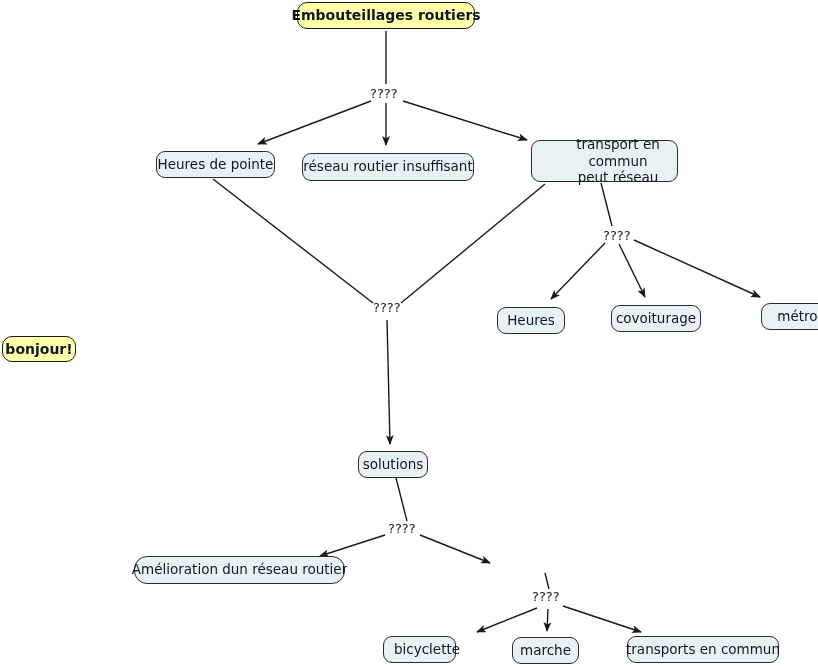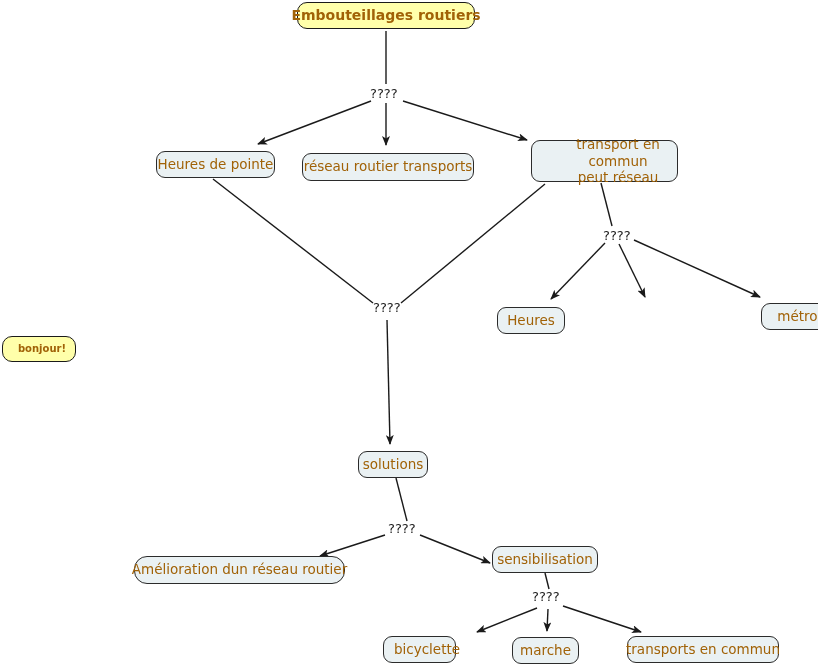--- a/index.html
+++ b/index.html
@@ -33,40 +33,39 @@
   .node {
     position: absolute;
     box-sizing: border-box;
     display: flex;
     align-items: center;
     justify-content: center;
     text-align: center;
     border: 1px solid #2b2b2b;
     border-radius: 9px;
     background: #eaf1f3;
-    color: #a16207;
+    color: #0f172a;
     font-size: 13.5px;
     line-height: 1.15;
     padding: 3px 9px;
     white-space: nowrap;
   }
   .node.root {
     background: #ffffaa;
     font-weight: bold;
     border-radius: 10px;
     border: 1px solid #1a1a1a;
     font-size: 14px;
   }
   .node.note {
     background: #ffffaa;
     font-weight: bold;
     border-radius: 10px;
     border: 1px solid #1a1a1a;
-    font-size: 10px;
-    justify-content: flex-end;
+    font-size: 14px;
   }
   .node.two-line {
     white-space: normal;
     line-height: 1.25;
   }
   .edge-label {
     position: absolute;
     font-size: 13px;
     color: #1a1a1a;
     background: transparent;
@@ -125,48 +124,48 @@
 
   <div class="node note" style="left:2px; top:336px; width:74px; height:26px;">
     <span>bonjour!</span>
   </div>
 
   <div class="node" style="left:156px; top:151px; width:119px; height:27px;">
     <span>Heures de pointe</span>
   </div>
 
   <div class="node" style="left:302px; top:153px; width:172px; height:28px;">
-    <span>réseau routier transports</span>
+    <span>réseau routier insuffisant</span>
   </div>
 
   <div class="node two-line" style="left:531px; top:140px; width:147px; height:42px; flex-direction:column;padding-left:36px;">
     <span>transport en commun</span>
     <span>peut réseau</span>
   </div>
 
   <div class="node" style="left:497px; top:307px; width:68px; height:27px;">
     <span>Heures</span>
   </div>
 
+  <div class="node" style="left:611px; top:305px; width:90px; height:27px;">
+    <span>covoiturage</span>
+  </div>
 
   <div class="node" style="left:761px; top:303px; width:73px; height:27px;">
     <span>métro</span>
   </div>
 
   <div class="node" style="left:358px; top:451px; width:70px; height:27px;">
     <span>solutions</span>
   </div>
 
   <div class="node" style="left:134px; top:556px; width:211px; height:28px;border-radius:13px;">
     <span>Amélioration dun réseau routier</span>
   </div>
 
-  <div class="node" style="left:492px; top:546px; width:106px; height:27px;">
-    <span>sensibilisation</span>
-  </div>
 
   <div class="node" style="left:383px; top:636px; width:73px; height:27px;padding-left:24px;">
     <span>bicyclette</span>
   </div>
 
   <div class="node" style="left:512px; top:637px; width:67px; height:27px;">
     <span>marche</span>
   </div>
 
   <div class="node" style="left:627px; top:636px; width:152px; height:27px;">

